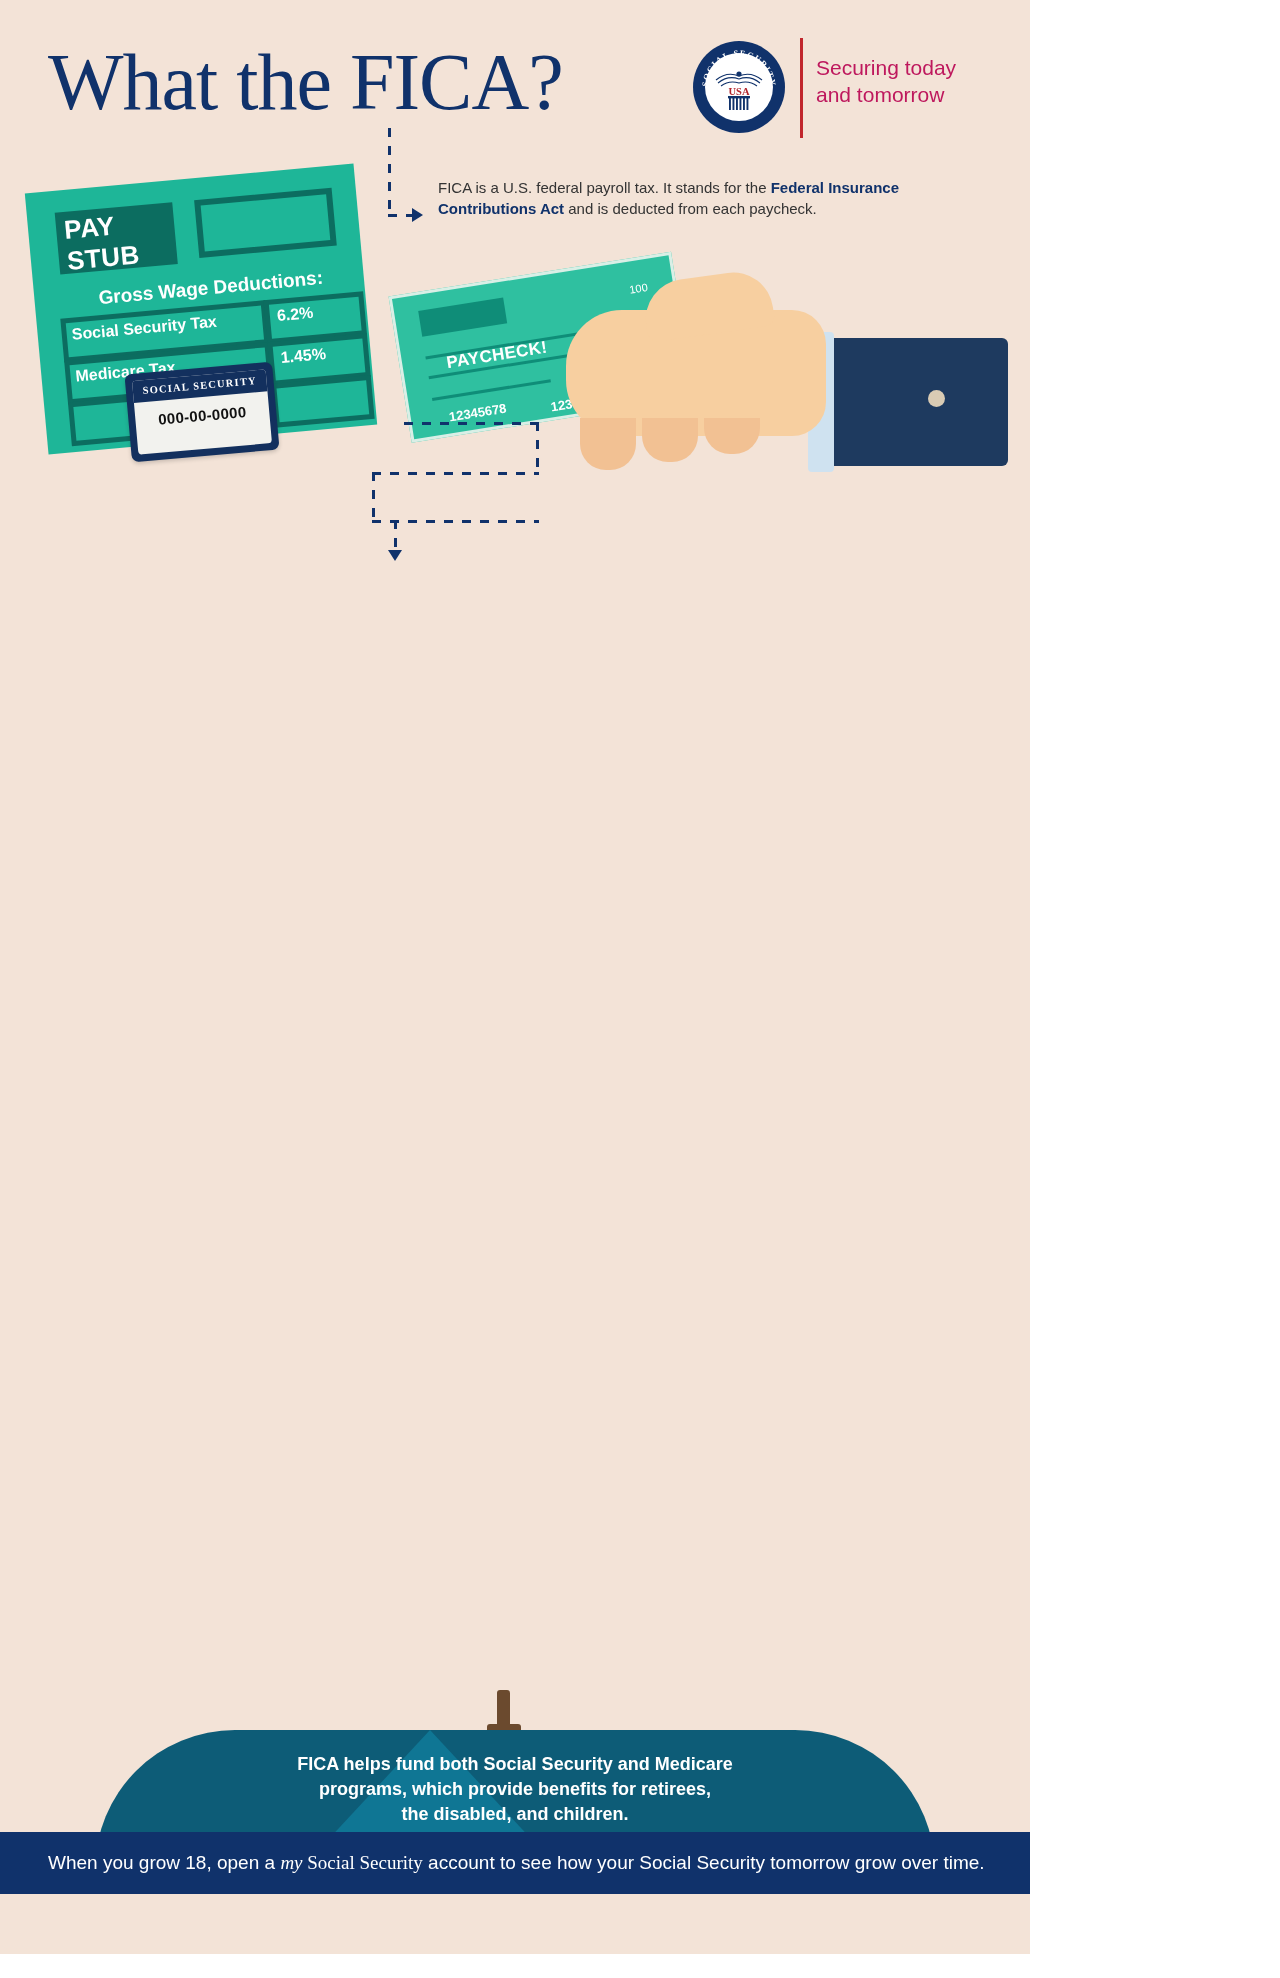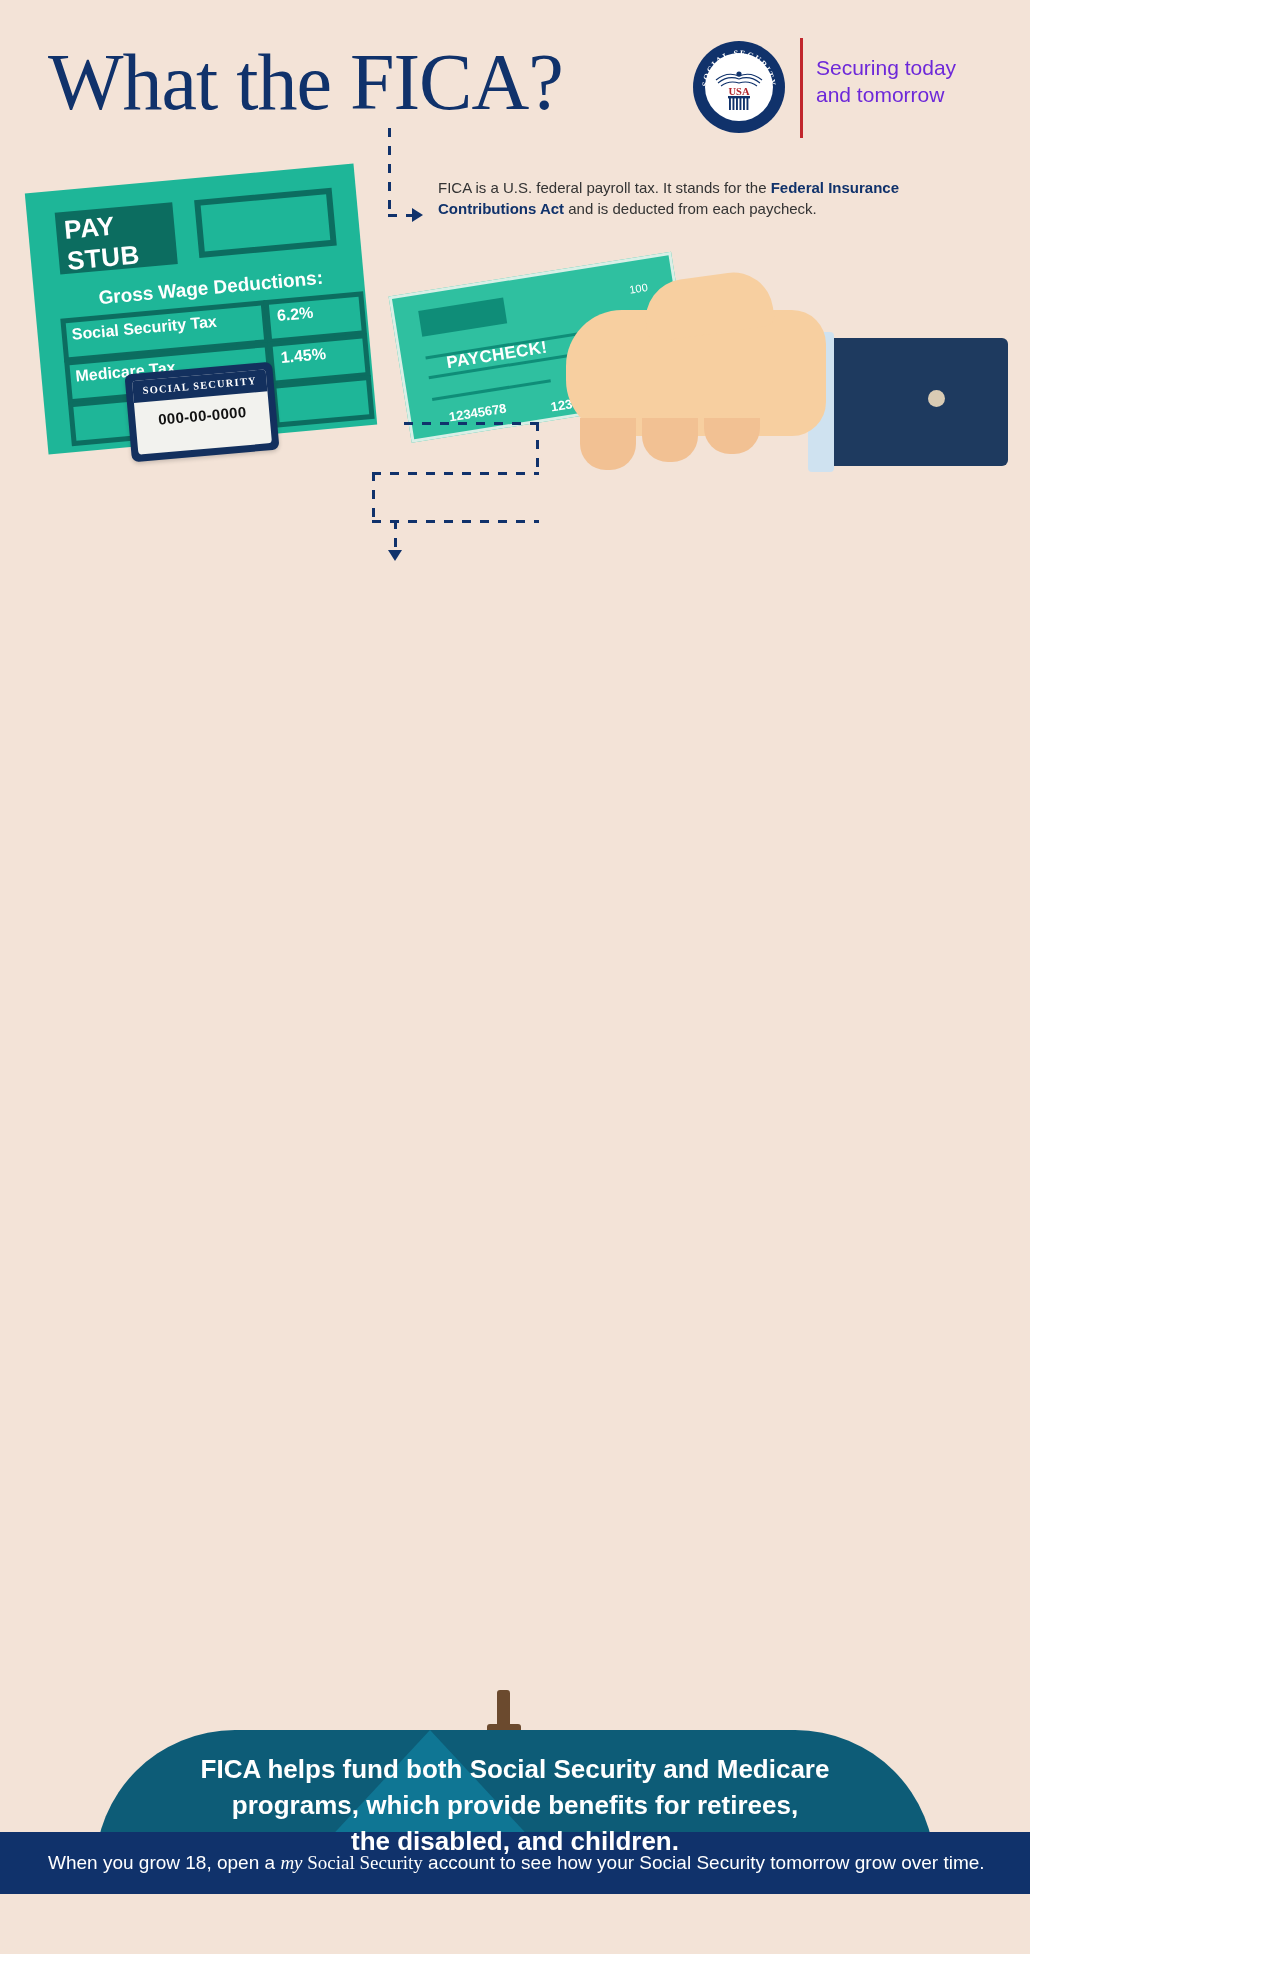--- a/index.html
+++ b/index.html
@@ -17,21 +17,21 @@
   .title{
     position:absolute;left:48px;top:42px;
     font-family:"Liberation Serif", serif;
     font-size:80px;line-height:1;color:#10326b;font-weight:400;
     letter-spacing:-1px;
   }
   .seal-wrap{position:absolute;left:692px;top:40px;width:94px;height:94px;}
   .rule{position:absolute;left:800px;top:38px;width:3px;height:100px;background:#c1272d;}
   .tagline{
     position:absolute;left:816px;top:55px;width:200px;
-    font-size:21px;line-height:1.28;color:#6d28d9;
+    font-size:21px;line-height:1.28;color:#be185d;
   }
 
   
   .dots-v1{position:absolute;left:388px;top:128px;width:3px;height:88px;
     background:repeating-linear-gradient(to bottom,#10326b 0 9px,transparent 9px 18px);}
   .dots-h1{position:absolute;left:388px;top:214px;width:26px;height:3px;
     background:repeating-linear-gradient(to right,#10326b 0 9px,transparent 9px 18px);}
   .arrow-r1{position:absolute;left:412px;top:208px;width:0;height:0;
     border-top:7px solid transparent;border-bottom:7px solid transparent;border-left:11px solid #10326b;}
 
@@ -149,21 +149,21 @@
 
   
   .umbsec{position:absolute;left:0;top:840px;width:1030px;height:630px;background:#f3e3d7;}
   .umb-handle{position:absolute;left:497px;top:850px;width:13px;height:45px;background:#6b4a2e;border-radius:3px;}
   .umb-cap{position:absolute;left:487px;top:884px;width:34px;height:11px;background:#6b4a2e;border-radius:3px;}
   .umbrella{position:absolute;left:95px;top:890px;width:840px;height:140px;
     background:#0d5c77;border-radius:420px 420px 0 0;}
   .umb-g1{position:absolute;left:300px;top:890px;width:0;height:0;
     border-left:130px solid transparent;border-right:130px solid transparent;border-bottom:140px solid #0f7694;}
   .umbtext{position:absolute;left:190px;top:912px;width:650px;text-align:center;
-    color:#fff;font-weight:bold;font-size:26px;line-height:1.38;z-index:5;}
+    color:#fff;font-weight:bold;font-size:18px;line-height:1.38;z-index:5;}
 
   .people{position:absolute;left:50px;top:1020px;width:950px;height:280px;}
 
   
   .bluefoot{position:absolute;left:0;top:1832px;width:1030px;height:62px;background:#10326b;}
   .bluefoot p{margin:0;color:#fff;font-size:19px;line-height:62px;padding-left:48px;}
   .bluefoot i{font-family:"Liberation Serif",serif;font-style:italic;text-align:right;}
   .bluefoot .serifed{font-family:"Liberation Serif",serif;}
   .foot{position:absolute;left:0;top:1894px;width:1030px;height:60px;background:#f3e3d7;}
   .whitebottom{position:absolute;left:0;top:1954px;width:1030px;height:24px;background:#fff;}

